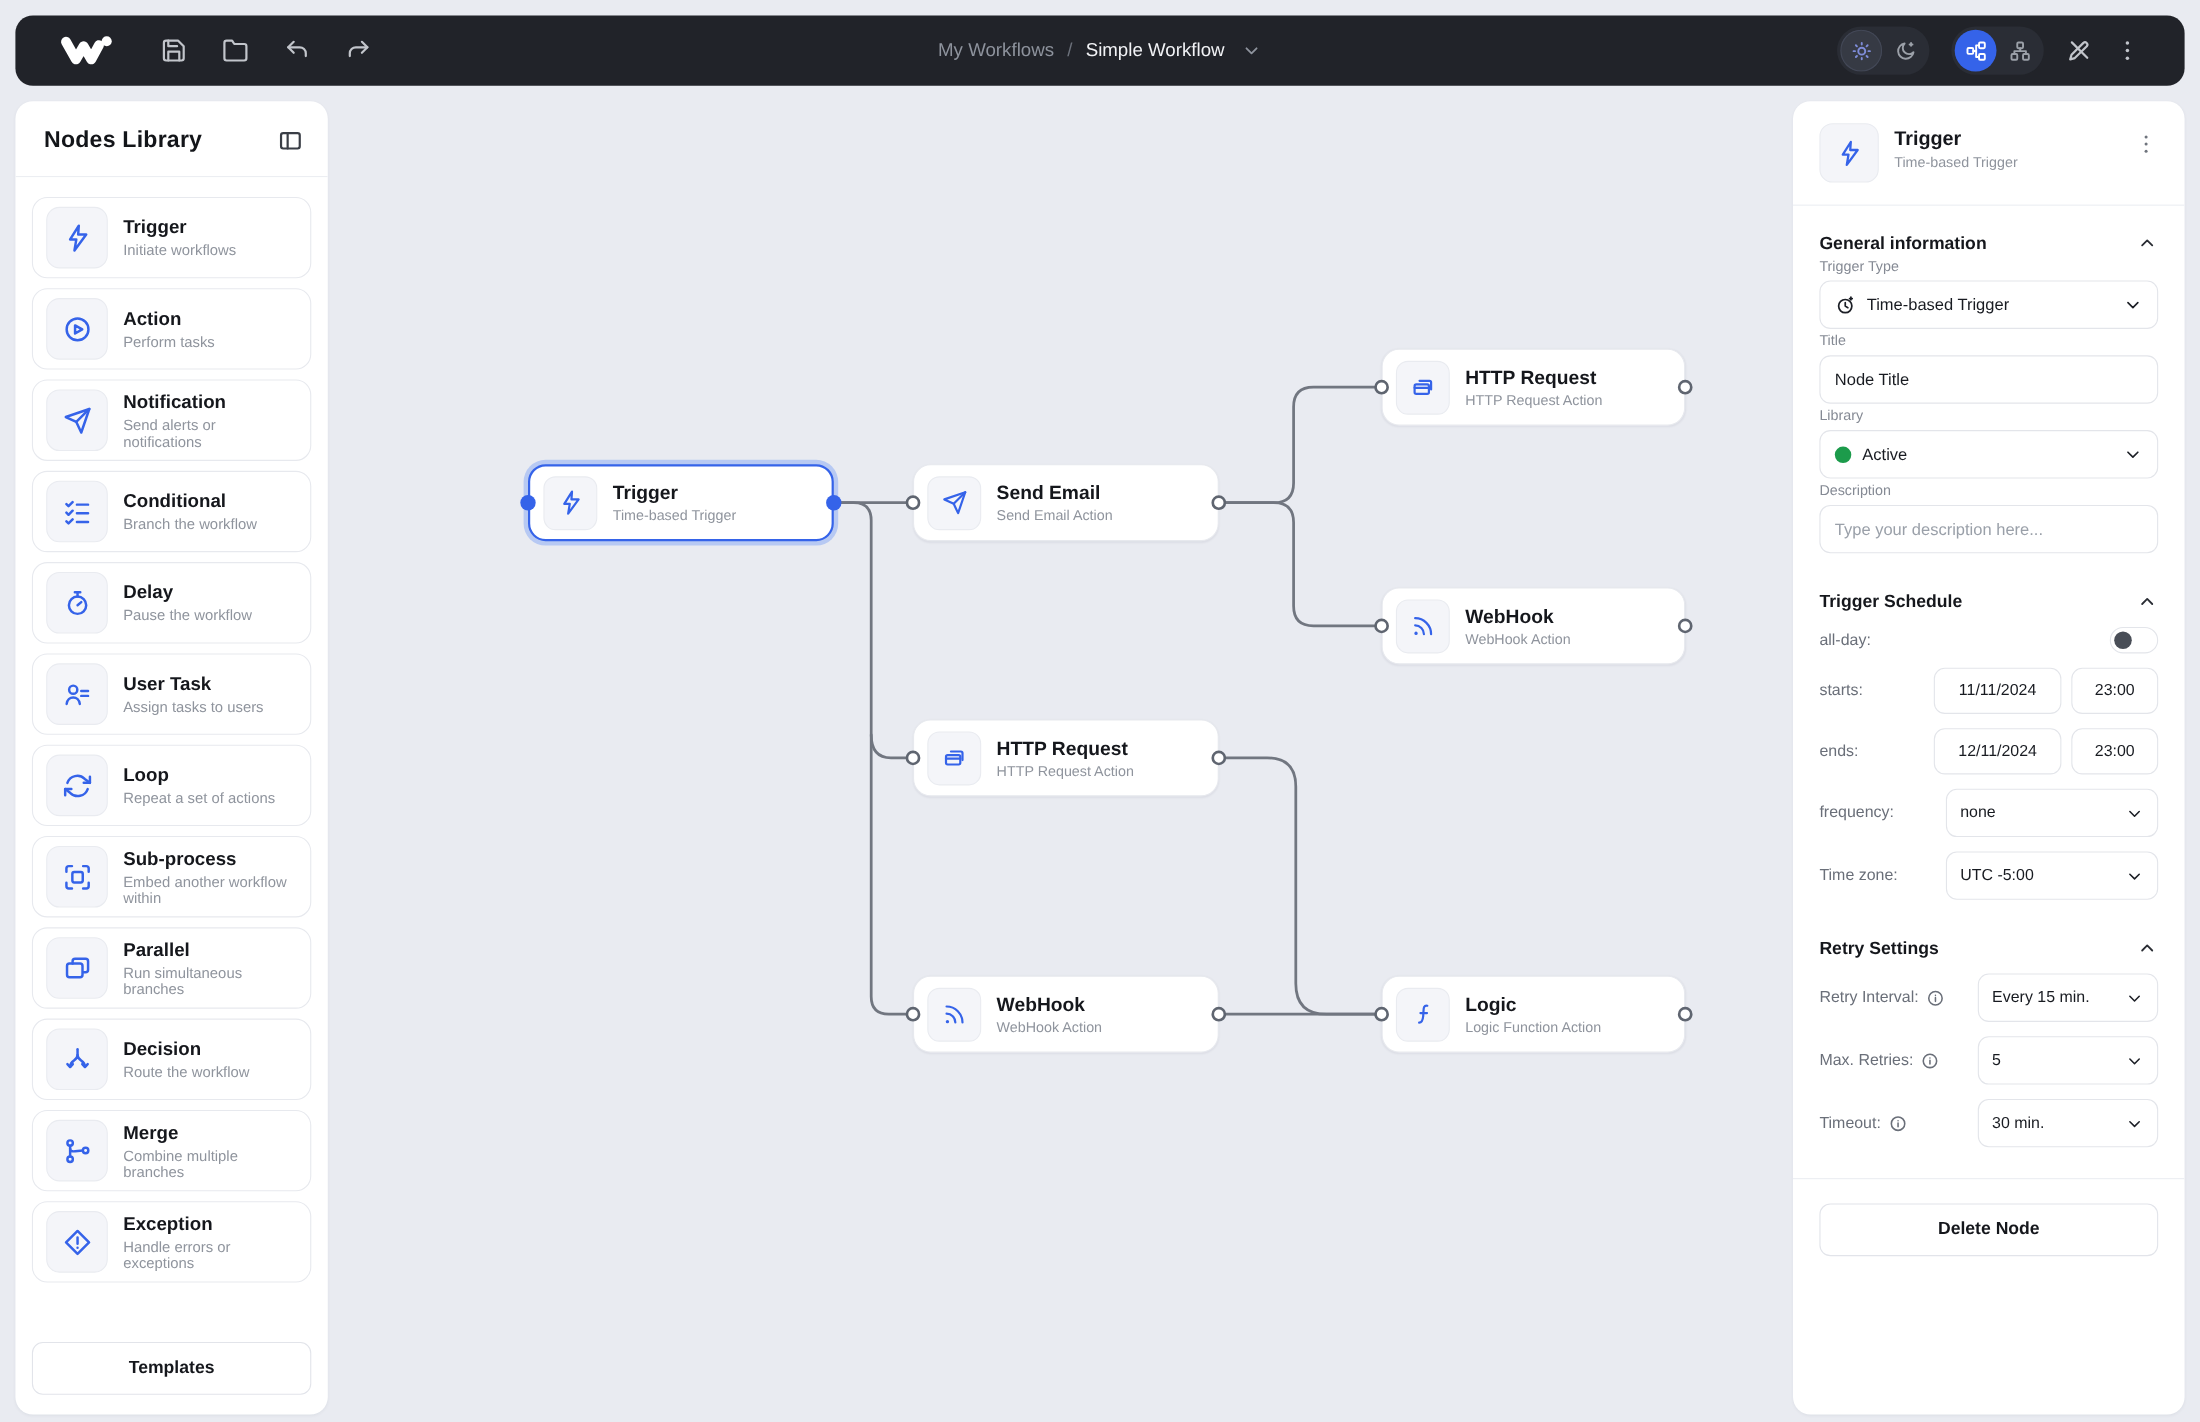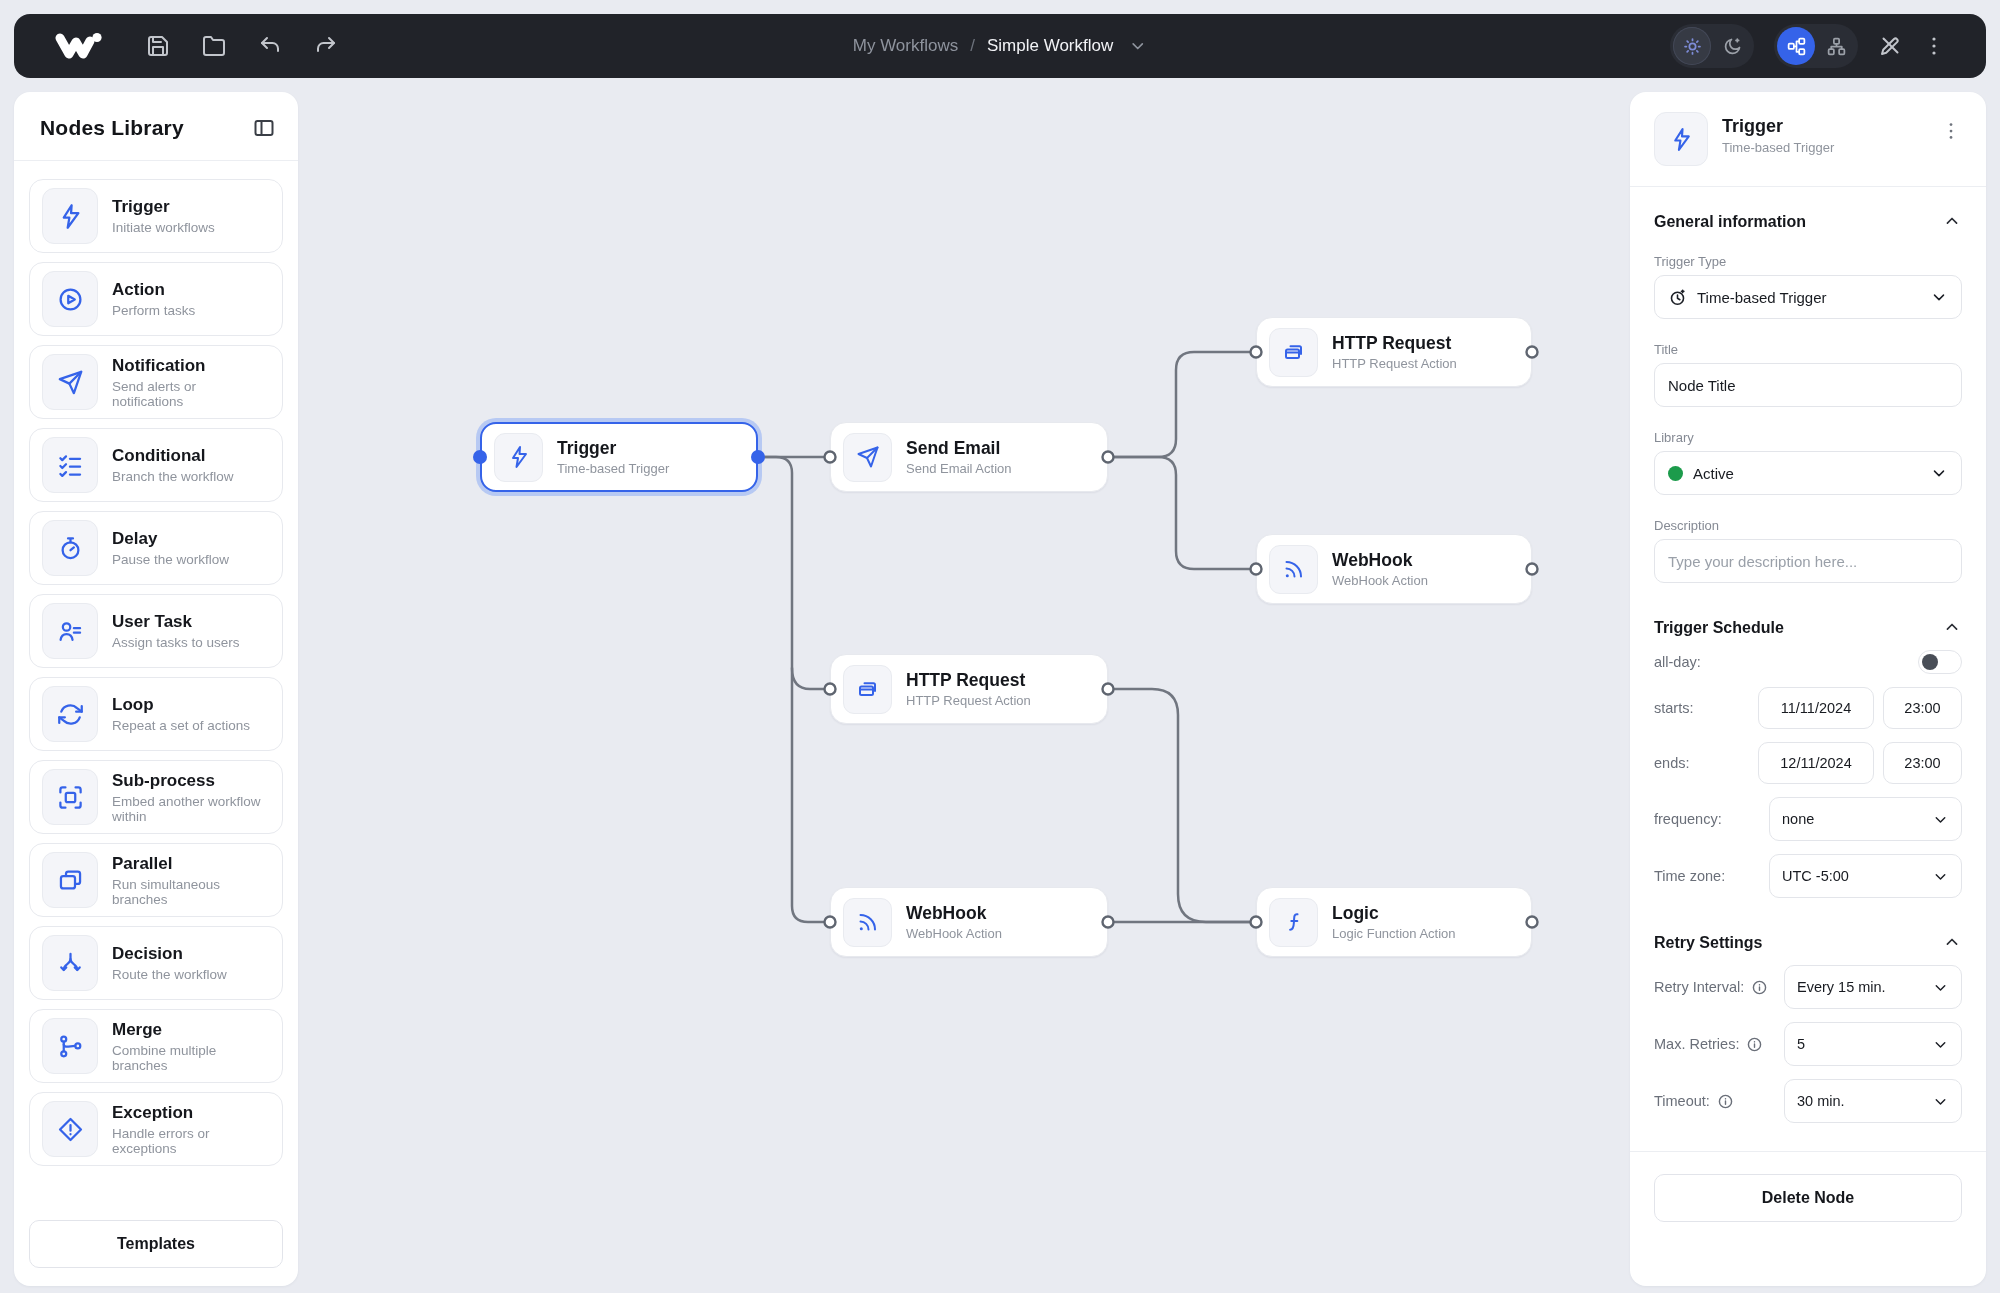--- a/index.html
+++ b/index.html
@@ -62,41 +62,41 @@
     z-index:5;padding:20px 24px;box-sizing:border-box;overflow:hidden;box-shadow:0 1px 3px rgba(25,30,50,.05);}
   .insp-head{display:flex;align-items:flex-start;gap:14px;}
   .insp-head .tile{width:52px;height:52px;}
   .ih-t{font-size:18px;font-weight:bold;color:#15171c;margin-top:4px;}
   .ih-s{font-size:13px;color:#8f949d;margin-top:3px;}
   .kebab{margin-left:auto;width:22px;height:22px;color:#6f747d;cursor:pointer;margin-top:8px;}
   .divider{border-top:1px solid #eceef2;margin:20px -24px 0;}
   .sec-head{display:flex;align-items:flex-end;justify-content:space-between;margin-top:24px;cursor:pointer;}
   .sec-title{font-size:16px;font-weight:bold;color:#15171c;}
   .sec-chev{width:20px;height:20px;color:#2b2e35;}
-  .f-label{font-size:13px;color:#858a94;margin:23px 0 6px;}
+  .f-label{font-size:13px;color:#858a94;margin:3px 0 6px;}
   .ctrl{border:1.5px solid #e3e5ea;border-radius:10px;height:44px;display:flex;align-items:center;gap:10px;
     padding:0 13px;font-size:15px;color:#181b21;box-sizing:border-box;background:#fff;}
   .ctrl.select{cursor:pointer;}
   .ctrl .chev{margin-left:auto;width:18px;height:18px;color:#1c1f26;}
   .ctrl-ic{width:19px;height:19px;color:#1c1f26;flex:none;}
   .dot{width:15px;height:15px;border-radius:50%;background:#1c9b4b;flex:none;}
   input.ctrl{width:100%;outline:none;}
   input.ctrl::placeholder{color:#9aa0a9;}
   .srow{display:flex;align-items:center;margin-top:13px;}
   .srow .lbl{flex:1;font-size:14.5px;color:#6a6f79;display:flex;align-items:center;gap:7px;}
   .info{width:17px;height:17px;color:#6a6f79;}
   .box{border:1.5px solid #e3e5ea;border-radius:10px;height:42px;display:flex;align-items:center;justify-content:center;
     font-size:14.5px;color:#181b21;box-sizing:border-box;cursor:pointer;background:#fff;}
   .box.date{width:116px;margin-right:9px;}
   .box.time{width:79px;}
   .dd{border:1.5px solid #e3e5ea;border-radius:10px;height:44px;display:flex;align-items:center;
     padding:0 12px;font-size:14.5px;color:#181b21;box-sizing:border-box;cursor:pointer;background:#fff;}
   .dd .chev{margin-left:auto;width:17px;height:17px;color:#1c1f26;}
   .dd.w-lg{width:193px;}
-  .dd.w-md{width:178px;}
+  .dd.w-md{width:164px;}
   .toggle{width:44px;height:24px;border:1.5px solid #e3e5ea;border-radius:999px;position:relative;background:#fff;
     cursor:pointer;box-sizing:border-box;}
   .knob{position:absolute;left:3px;top:2.5px;width:16px;height:16px;border-radius:50%;background:#494e57;}
   .btn-delete{margin-top:22px;height:46px;border:1.5px solid #e2e4ea;border-radius:10px;background:#fff;
     font-weight:bold;font-size:16px;color:#15171c;display:flex;align-items:center;justify-content:center;cursor:pointer;}
 </style>
 </head>
 <body>
 
 <header class="topbar">

